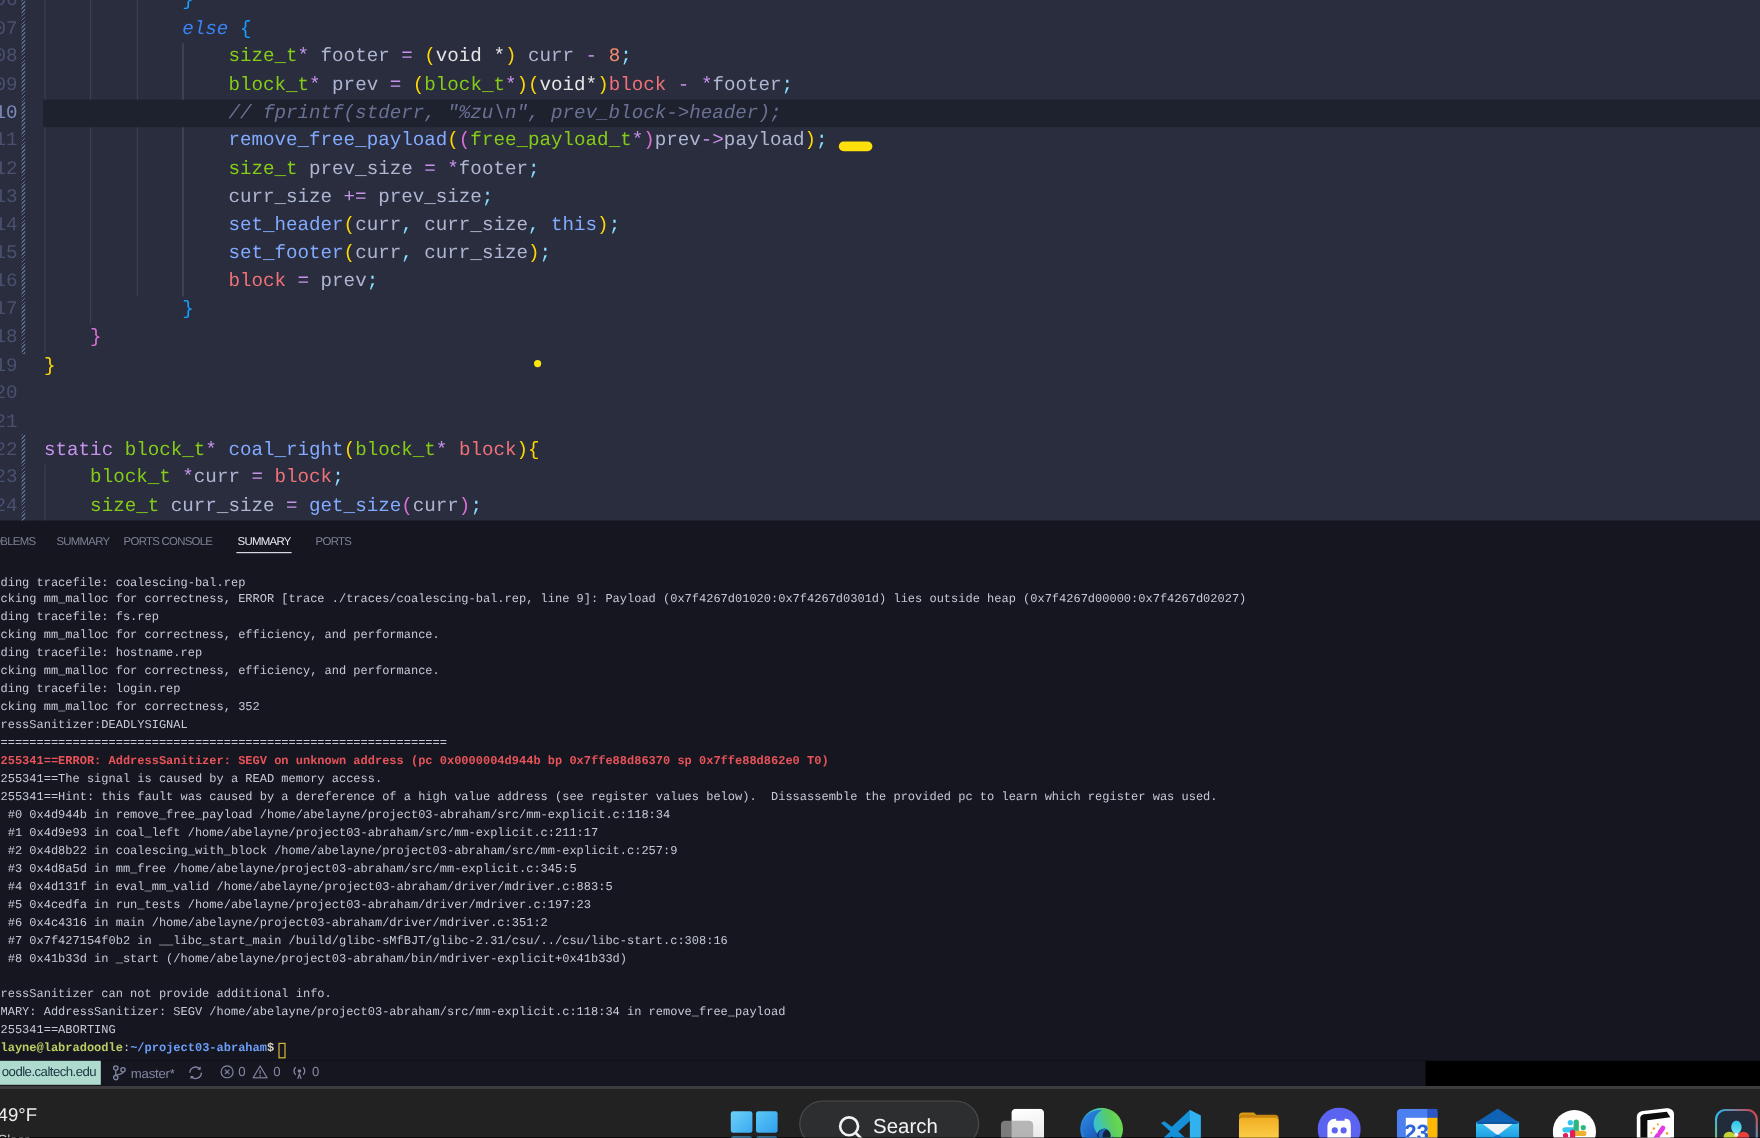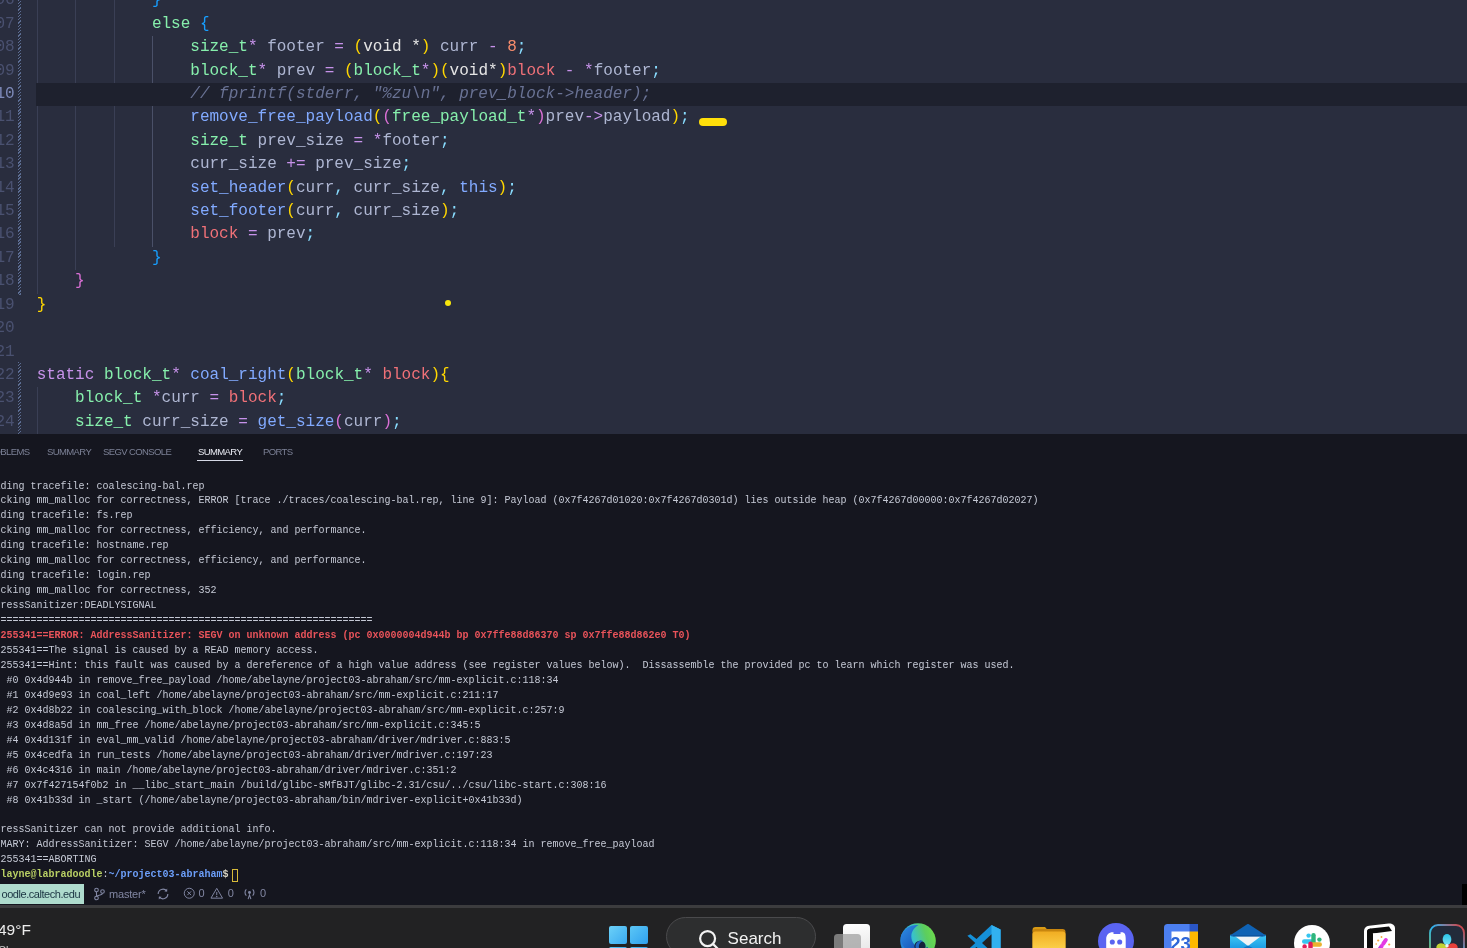--- a/index.html
+++ b/index.html
@@ -6,22 +6,22 @@
 html,body{width:1467px;height:948px;overflow:hidden;background:#000}
 #screen{position:relative;width:1467px;height:948px;font-family:"Liberation Sans",sans-serif;overflow:hidden}
 
 #editor{position:absolute;left:0;top:0;width:1467px;height:434px;background:#292d3e;overflow:hidden}
 #curline{position:absolute;left:36px;top:83px;width:1431px;height:23.4px;background:#1e212e}
 .guide{position:absolute;width:1px;background:#3a3f55}
 .hatch{position:absolute;left:17.6px;width:3.6px;background:repeating-linear-gradient(135deg,#5c6d92 0,#5c6d92 1px,rgba(0,0,0,0) 1px,rgba(0,0,0,0) 2.3px)}
 #gutter{position:absolute;left:-14.3px;top:-10.6px;width:28.9px;text-align:right;font:16px/23.4px "Liberation Mono",monospace;color:#4a5170;white-space:pre}
 #code{position:absolute;left:36.7px;top:-10.6px;font:16px/23.4px "Liberation Mono",monospace;white-space:pre;color:#aeb6d2}
 .k{color:#e5e5e5}.ki{color:#c792ea}
-.kb{color:#86efac;}.kf{color:#82aaff}
-.t{color:#86efac}
+.kb{color:#3b82f6;font-style:italic}.kf{color:#82aaff}
+.t{color:#84cc16}
 .f{color:#82aaff}
 .p{color:#f07178}
 .n{color:#f78c6c}
 .o{color:#c792ea}
 .o2{color:#c792ea}
 .c{color:#697294;font-style:italic}.sc{color:#89ddff}
 .b1{color:#ffd700}.b2{color:#da70d6}.b3{color:#179fff}
 #ypill{position:absolute;left:699px;top:118.3px;width:28px;height:8px;border-radius:4px;background:#ffdf0a}
 #ydot{position:absolute;left:444.8px;top:299.5px;width:6.6px;height:6.6px;border-radius:50%;background:#f8e60c}
 #actnum{color:#7d89b8}
@@ -30,21 +30,21 @@
 .tab{position:absolute;top:12px;font-size:9.5px;letter-spacing:-.6px;color:#7c8196;font-family:"Liberation Sans",sans-serif}
 .tabact{color:#e8eaf2}
 #tabline{position:absolute;left:197px;top:25.5px;width:46px;height:1px;background:#d6d9e6}
 #term{position:relative;margin-left:-17.6px;;top:45.5px;width:1600px;font:10px/14.95px "Liberation Mono",monospace;color:#c6cad6;white-space:pre}
 .red{color:#e8535a;font-weight:bold}
 .tg{color:#b8cf64;font-weight:bold}
 .tb{color:#6c9ef8;font-weight:bold}
 .ty{color:#d6d2c2;font-weight:bold}
 #cursor{position:absolute;left:249.4px;top:389.4px;width:6.3px;height:13.6px;border:1.3px solid #d7ba3a}
 
-#status{position:absolute;left:0;top:884px;width:1462px;height:21px;background:#15161f;color:#8287a3;font-size:11px;letter-spacing:-.2px}
+#status{position:absolute;left:0;top:884px;width:1188px;height:21px;background:#15161f;color:#8287a3;font-size:11px;letter-spacing:-.2px}
 #chip{position:absolute;left:0;top:0;height:20px;width:84px;background:#aedbcd;color:#17313f;overflow:hidden}
 #chip span{position:absolute;left:1.5px;top:3.8px;white-space:nowrap;font-size:11px;letter-spacing:-.45px;color:#1b3442}
 .sitem{position:absolute;top:3px;white-space:nowrap}
 
 #gapstrip{position:absolute;left:0;top:905px;width:1467px;height:2.6px;background:#3c3c3e}
 #taskbar{position:absolute;left:0;top:907.6px;width:1467px;height:40.4px;background:#222223}
 #weather{position:absolute;left:-2px;top:13px;color:#ececec;font-size:15.5px}
 #weather2{position:absolute;left:0px;top:23px;color:#c9c9c9;font-size:11px}
 #search{position:absolute;left:665.6px;top:9.3px;width:150.4px;height:39px;border-radius:19.5px;background:#2d2e2f;border:1px solid #4a4a4c;color:#f0f0f0}
 .ticon{position:absolute;top:17.5px}
@@ -100,21 +100,21 @@
 <span class="ki">static</span> <span class="t">block_t</span><span class="o2">*</span> <span class="f">coal_right</span><span class="b1">(</span><span class="t">block_t</span><span class="o2">*</span> <span class="p">block</span><span class="b1">)</span><span class="b1">{</span>
     <span class="t">block_t</span> <span class="o">*</span>curr <span class="o">=</span> <span class="p">block</span><span class="sc">;</span>
     <span class="t">size_t</span> curr_size <span class="o">=</span> <span class="f">get_size</span><span class="b2">(</span>curr<span class="b2">)</span><span class="sc">;</span></div>
     <div id="ypill"></div>
     <div id="ydot"></div>
   </div>
 
   <div id="panel">
     <div class="tab" style="left:-18.5px">PROBLEMS</div>
     <div class="tab" style="left:47px">SUMMARY</div>
-    <div class="tab" style="left:103px">SEGV CONSOLE</div>
+    <div class="tab" style="left:103px">PORTS CONSOLE</div>
     <div class="tab tabact" style="left:198px">SUMMARY</div>
     <div class="tab" style="left:263px">PORTS</div>
     <div id="tabline"></div>
     <div id="term">Reading tracefile: coalescing-bal.rep
 Checking mm_malloc for correctness, ERROR [trace ./traces/coalescing-bal.rep, line 9]: Payload (0x7f4267d01020:0x7f4267d0301d) lies outside heap (0x7f4267d00000:0x7f4267d02027)
 Reading tracefile: fs.rep
 Checking mm_malloc for correctness, efficiency, and performance.
 Reading tracefile: hostname.rep
 Checking mm_malloc for correctness, efficiency, and performance.
 Reading tracefile: login.rep

